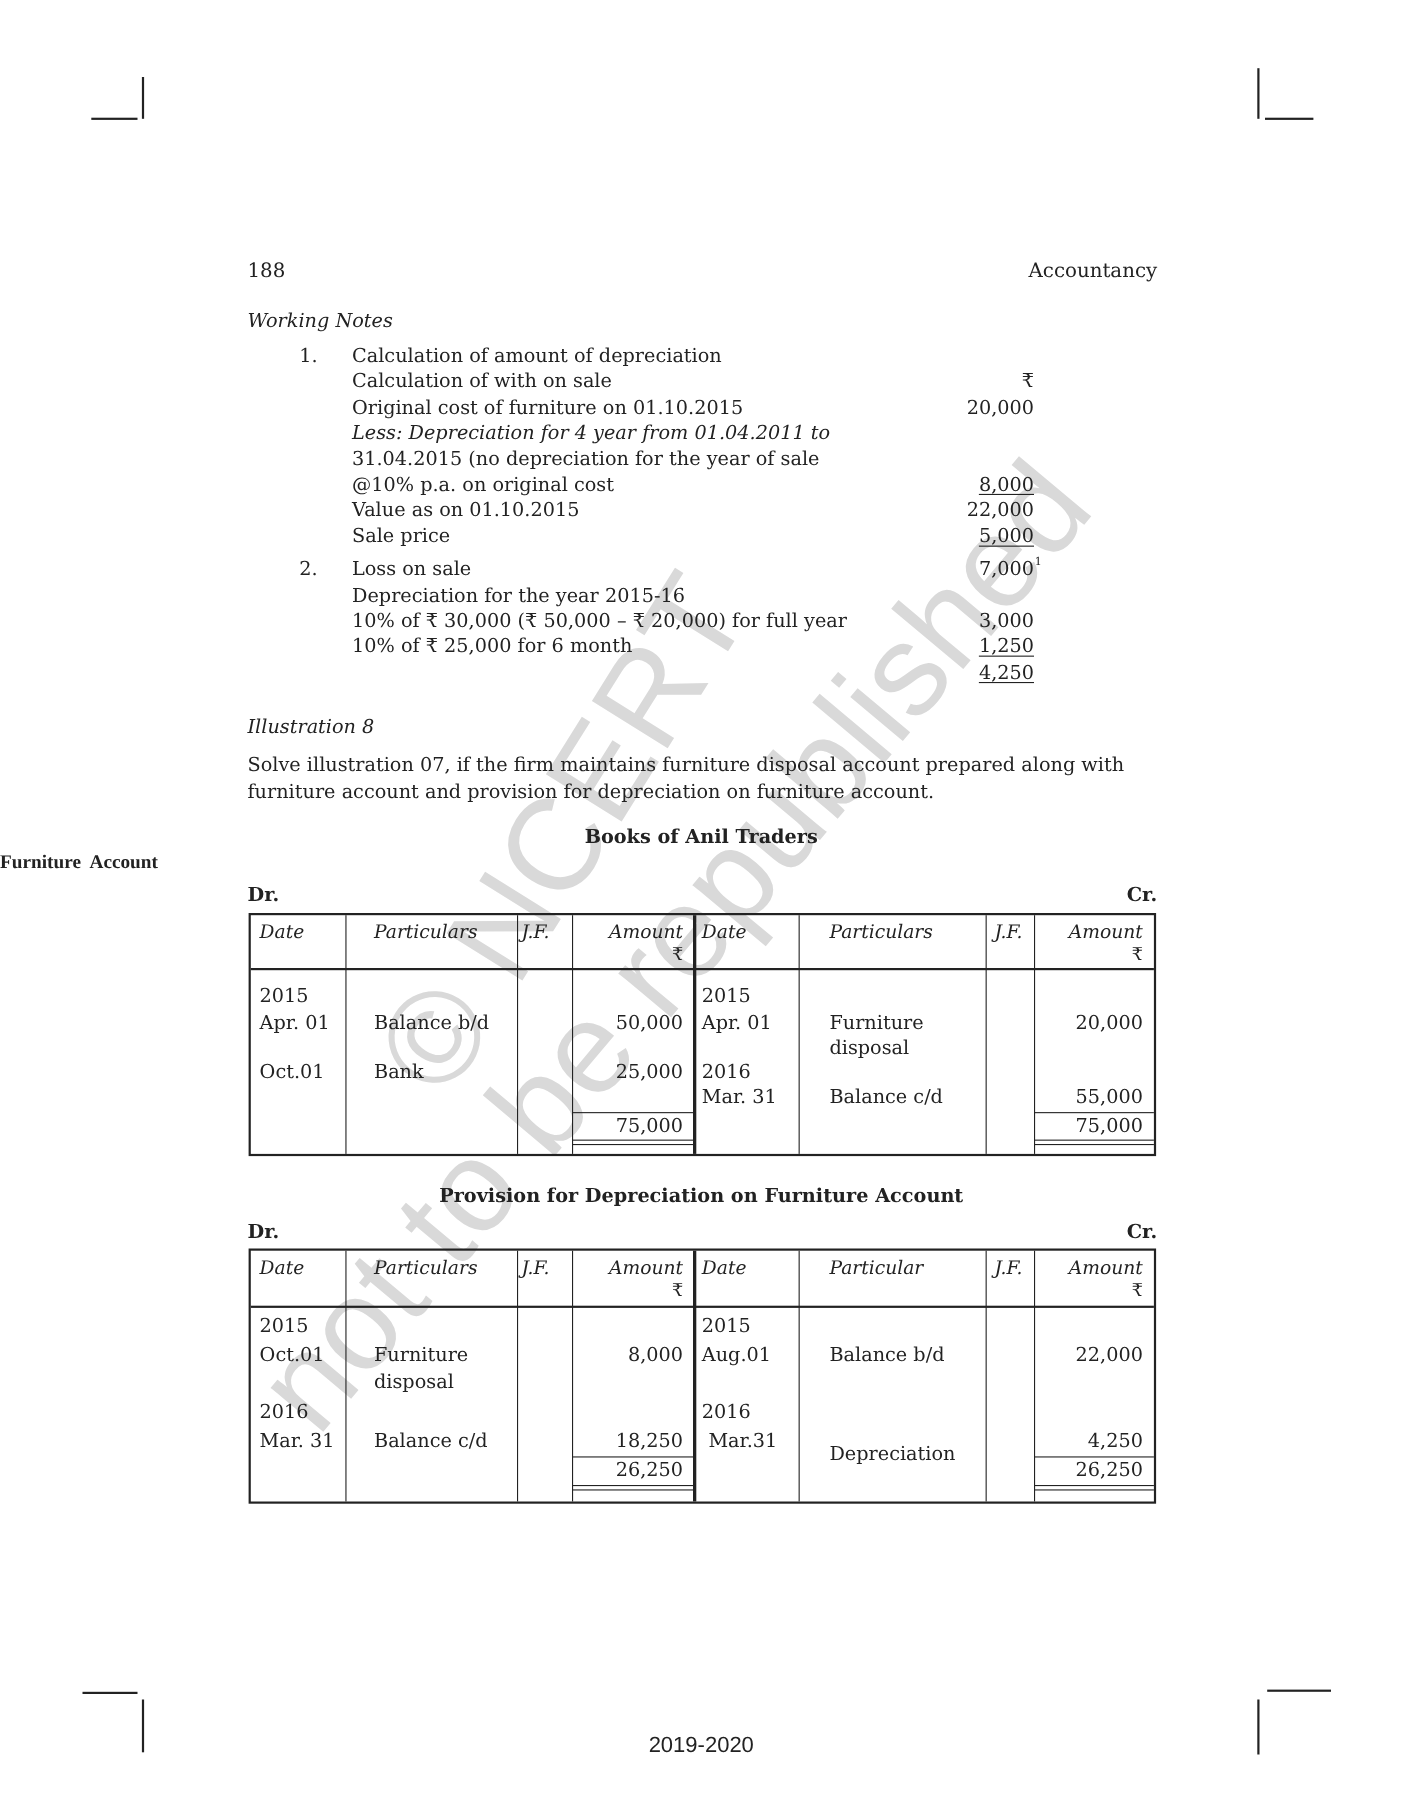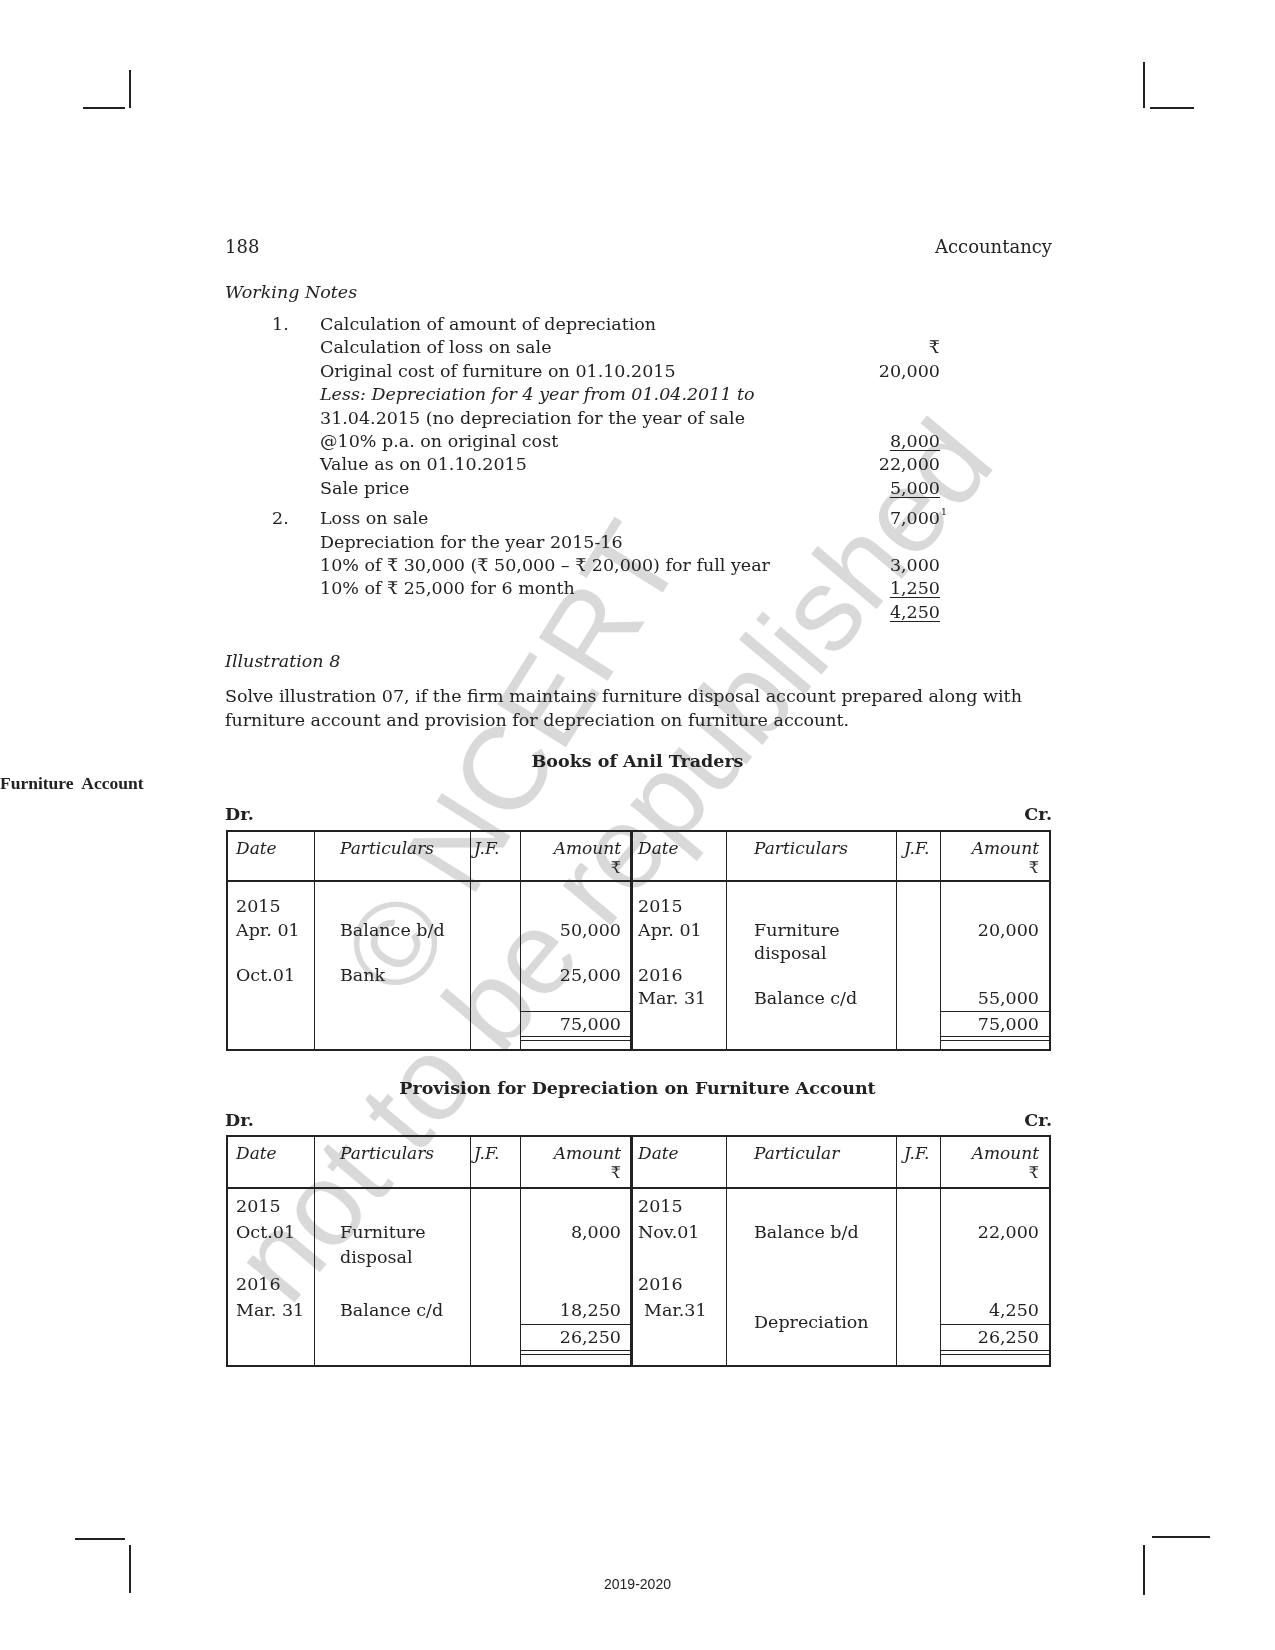--- a/index.html
+++ b/index.html
@@ -41,21 +41,21 @@
 <div class="watermark" style="left:310px;top:1190px;transform:rotate(-50deg);">not to be republished</div>
 
 <div class="abs hdr" style="left:225px;top:236px;">188</div>
 <div class="abs hdr" style="right:223px;top:236px;">Accountancy</div>
 
 <div class="abs t16 ital" style="left:225px;top:282px;">Working Notes</div>
 
 <div id="wn">
     <div class="abs t16" style="left: 272px; top: 314px;">1.</div>
     <div class="abs t16" style="left: 320px; top: 314px; white-space: nowrap;">Calculation of amount of depreciation</div>
-    <div class="abs t16" style="left: 320px; top: 337.4px; white-space: nowrap;">Calculation of loss on sale</div>
+    <div class="abs t16" style="left: 320px; top: 337.4px; white-space: nowrap;">Calculation of with on sale</div>
     <div class="abs t16" style="right: 335px; top: 337.4px;"><span>₹</span></div>
     <div class="abs t16" style="left: 320px; top: 360.8px; white-space: nowrap;">Original cost of furniture on 01.10.2015</div>
     <div class="abs t16" style="right: 335px; top: 360.8px;"><span>20,000</span></div>
     <div class="abs t16" style="left: 320px; top: 384.2px; white-space: nowrap; font-style: italic;">Less: Depreciation for 4 year from 01.04.2011 to</div>
     <div class="abs t16" style="left: 320px; top: 407.6px; white-space: nowrap;">31.04.2015 (no depreciation for the year of sale</div>
     <div class="abs t16" style="left: 320px; top: 431px; white-space: nowrap;">@10% p.a. on original cost</div>
     <div class="abs t16 ul" style="right: 335px; top: 431px;"><span>8,000</span></div>
     <div class="abs t16" style="left: 320px; top: 454.4px; white-space: nowrap;">Value as on 01.10.2015</div>
     <div class="abs t16" style="right: 335px; top: 454.4px;"><span>22,000</span></div>
     <div class="abs t16" style="left: 320px; top: 477.8px; white-space: nowrap;">Sale price</div>
@@ -156,29 +156,29 @@
   <div class="cell" style="left:8px;top:83px;">Oct.01</div>
   <div class="cell" style="left:112px;top:83px;">Furniture</div>
   <div class="cell" style="left:112px;top:108px;">disposal</div>
   <div class="cell" style="right:428px;top:83px;">8,000</div>
   <div class="cell" style="left:8px;top:135px;">2016</div>
   <div class="cell" style="left:8px;top:161px;">Mar. 31</div>
   <div class="cell" style="left:112px;top:161px;">Balance c/d</div>
   <div class="cell" style="right:428px;top:161px;">18,250</div>
 
   <div class="cell" style="left:410px;top:57px;">2015</div>
-  <div class="cell" style="left:410px;top:83px;">Nov.01</div>
+  <div class="cell" style="left:410px;top:83px;">Aug.01</div>
   <div class="cell" style="left:526px;top:83px;">Balance b/d</div>
   <div class="cell" style="right:10px;top:83px;">22,000</div>
   <div class="cell" style="left:410px;top:135px;">2016</div>
   <div class="cell" style="left:416px;top:161px;">Mar.31</div>
   <div class="cell" style="left:526px;top:161px;margin-top:12px;">Depreciation</div>
   <div class="cell" style="right:10px;top:161px;">4,250</div>
 
   <div class="totline" style="left:292px;width:110px;top:187px;"></div>
   <div class="cell" style="right:428px;top:188px;">26,250</div>
   <div class="dbl" style="left:292px;width:110px;top:213px;"></div>
   <div class="totline" style="left:712px;right:0;top:187px;"></div>
   <div class="cell" style="right:10px;top:188px;">26,250</div>
   <div class="dbl" style="left:712px;right:0;top:213px;"></div>
 </div>
 
-<div class="abs" style="left:0;width:1275px;text-align:center;top:1576px;font-family:'Liberation Sans',sans-serif;font-size:14px;">2019-2020</div>
+<div class="abs" style="left:0;width:1275px;text-align:center;top:1576px;font-family:'Liberation Sans',sans-serif;font-size:20px;">2019-2020</div>
 
 </body></html>

